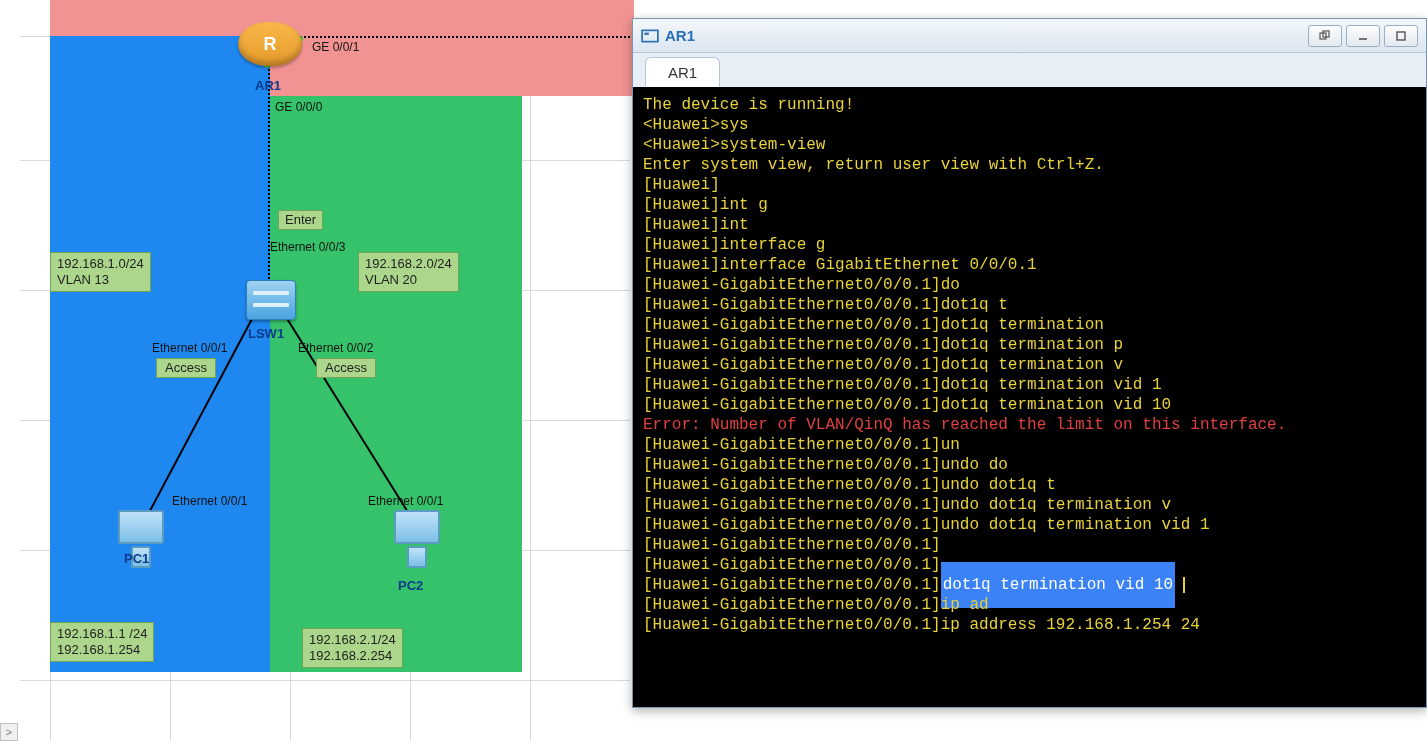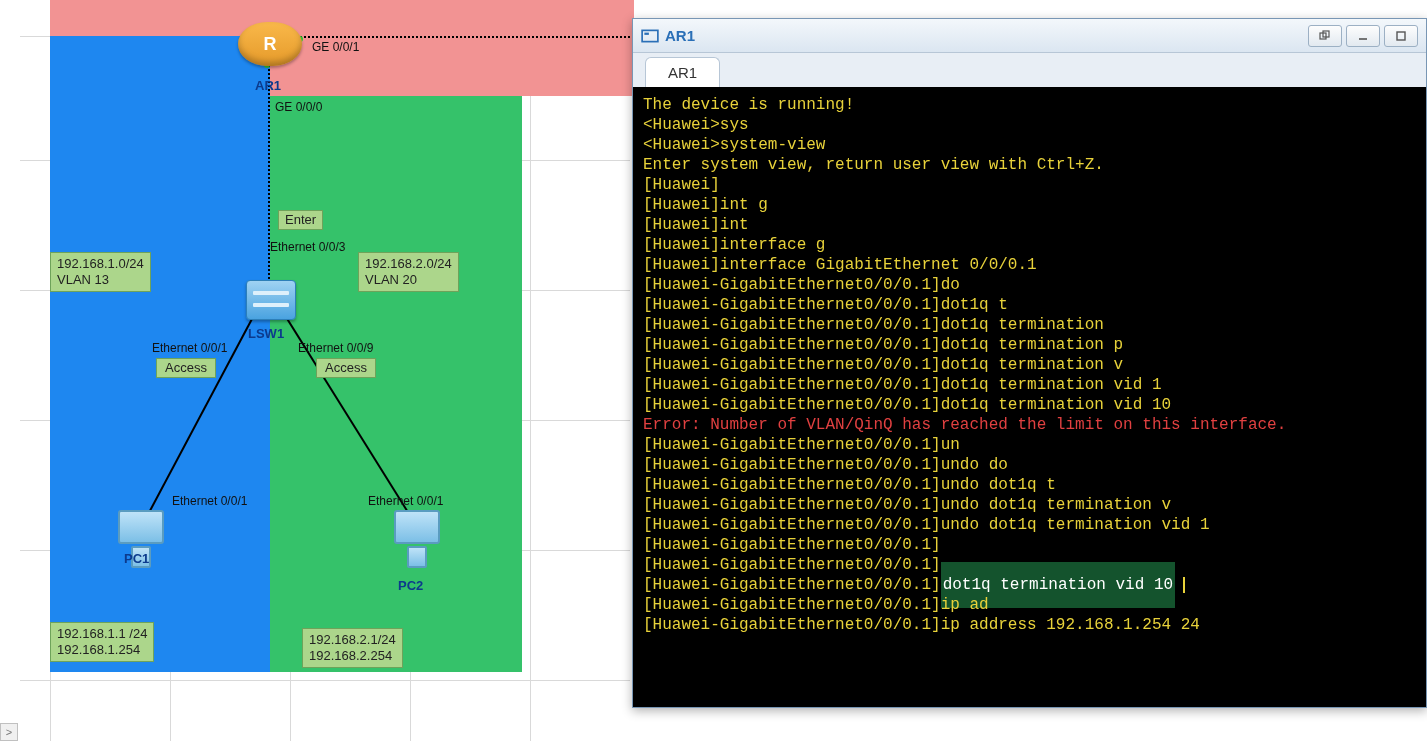--- a/index.html
+++ b/index.html
@@ -160,21 +160,21 @@
     color: #e8d23a;
     font-family: "Courier New", monospace;
     font-size: 16px;
     line-height: 20px;
     padding: 8px 10px;
     overflow: auto;
     white-space: pre;
   }
   .terminal .err { color: #e04040; }
   .terminal .sel {
-    background: #14532d;
+    background: #3b82f6;
     color: #fff;
     padding: 14px 2px;
   }
   .terminal .cursor {
     display: inline-block;
     width: 2px; height: 16px;
     background: #e8d23a;
     vertical-align: middle;
     margin-left: 8px;
   }
@@ -252,21 +252,21 @@
     <div class="devlabel" style="left:378px; top:578px">PC2</div>
 
     <div class="portlabel" style="left:292px; top:40px">GE 0/0/1</div>
     <div class="portlabel" style="left:255px; top:100px">GE 0/0/0</div>
     <div class="infobox" style="left:258px; top:210px; padding:1px 6px">Enter</div>
     <div class="portlabel" style="left:250px; top:240px">Ethernet 0/0/3</div>
 
     <div class="portlabel" style="left:132px; top:341px">Ethernet 0/0/1</div>
     <div class="infobox" style="left:136px; top:358px; padding:1px 8px">Access</div>
 
-    <div class="portlabel" style="left:278px; top:341px">Ethernet 0/0/9</div>
+    <div class="portlabel" style="left:278px; top:341px">Ethernet 0/0/2</div>
     <div class="infobox" style="left:296px; top:358px; padding:1px 8px">Access</div>
 
     <div class="portlabel" style="left:152px; top:494px">Ethernet 0/0/1</div>
     <div class="portlabel" style="left:348px; top:494px">Ethernet 0/0/1</div>
 
     <div class="infobox" style="left:30px; top:252px">192.168.1.0/24
 VLAN 13</div>
     <div class="infobox" style="left:338px; top:252px">192.168.2.0/24
 VLAN 20</div>
     <div class="infobox" style="left:30px; top:622px">192.168.1.1 /24

